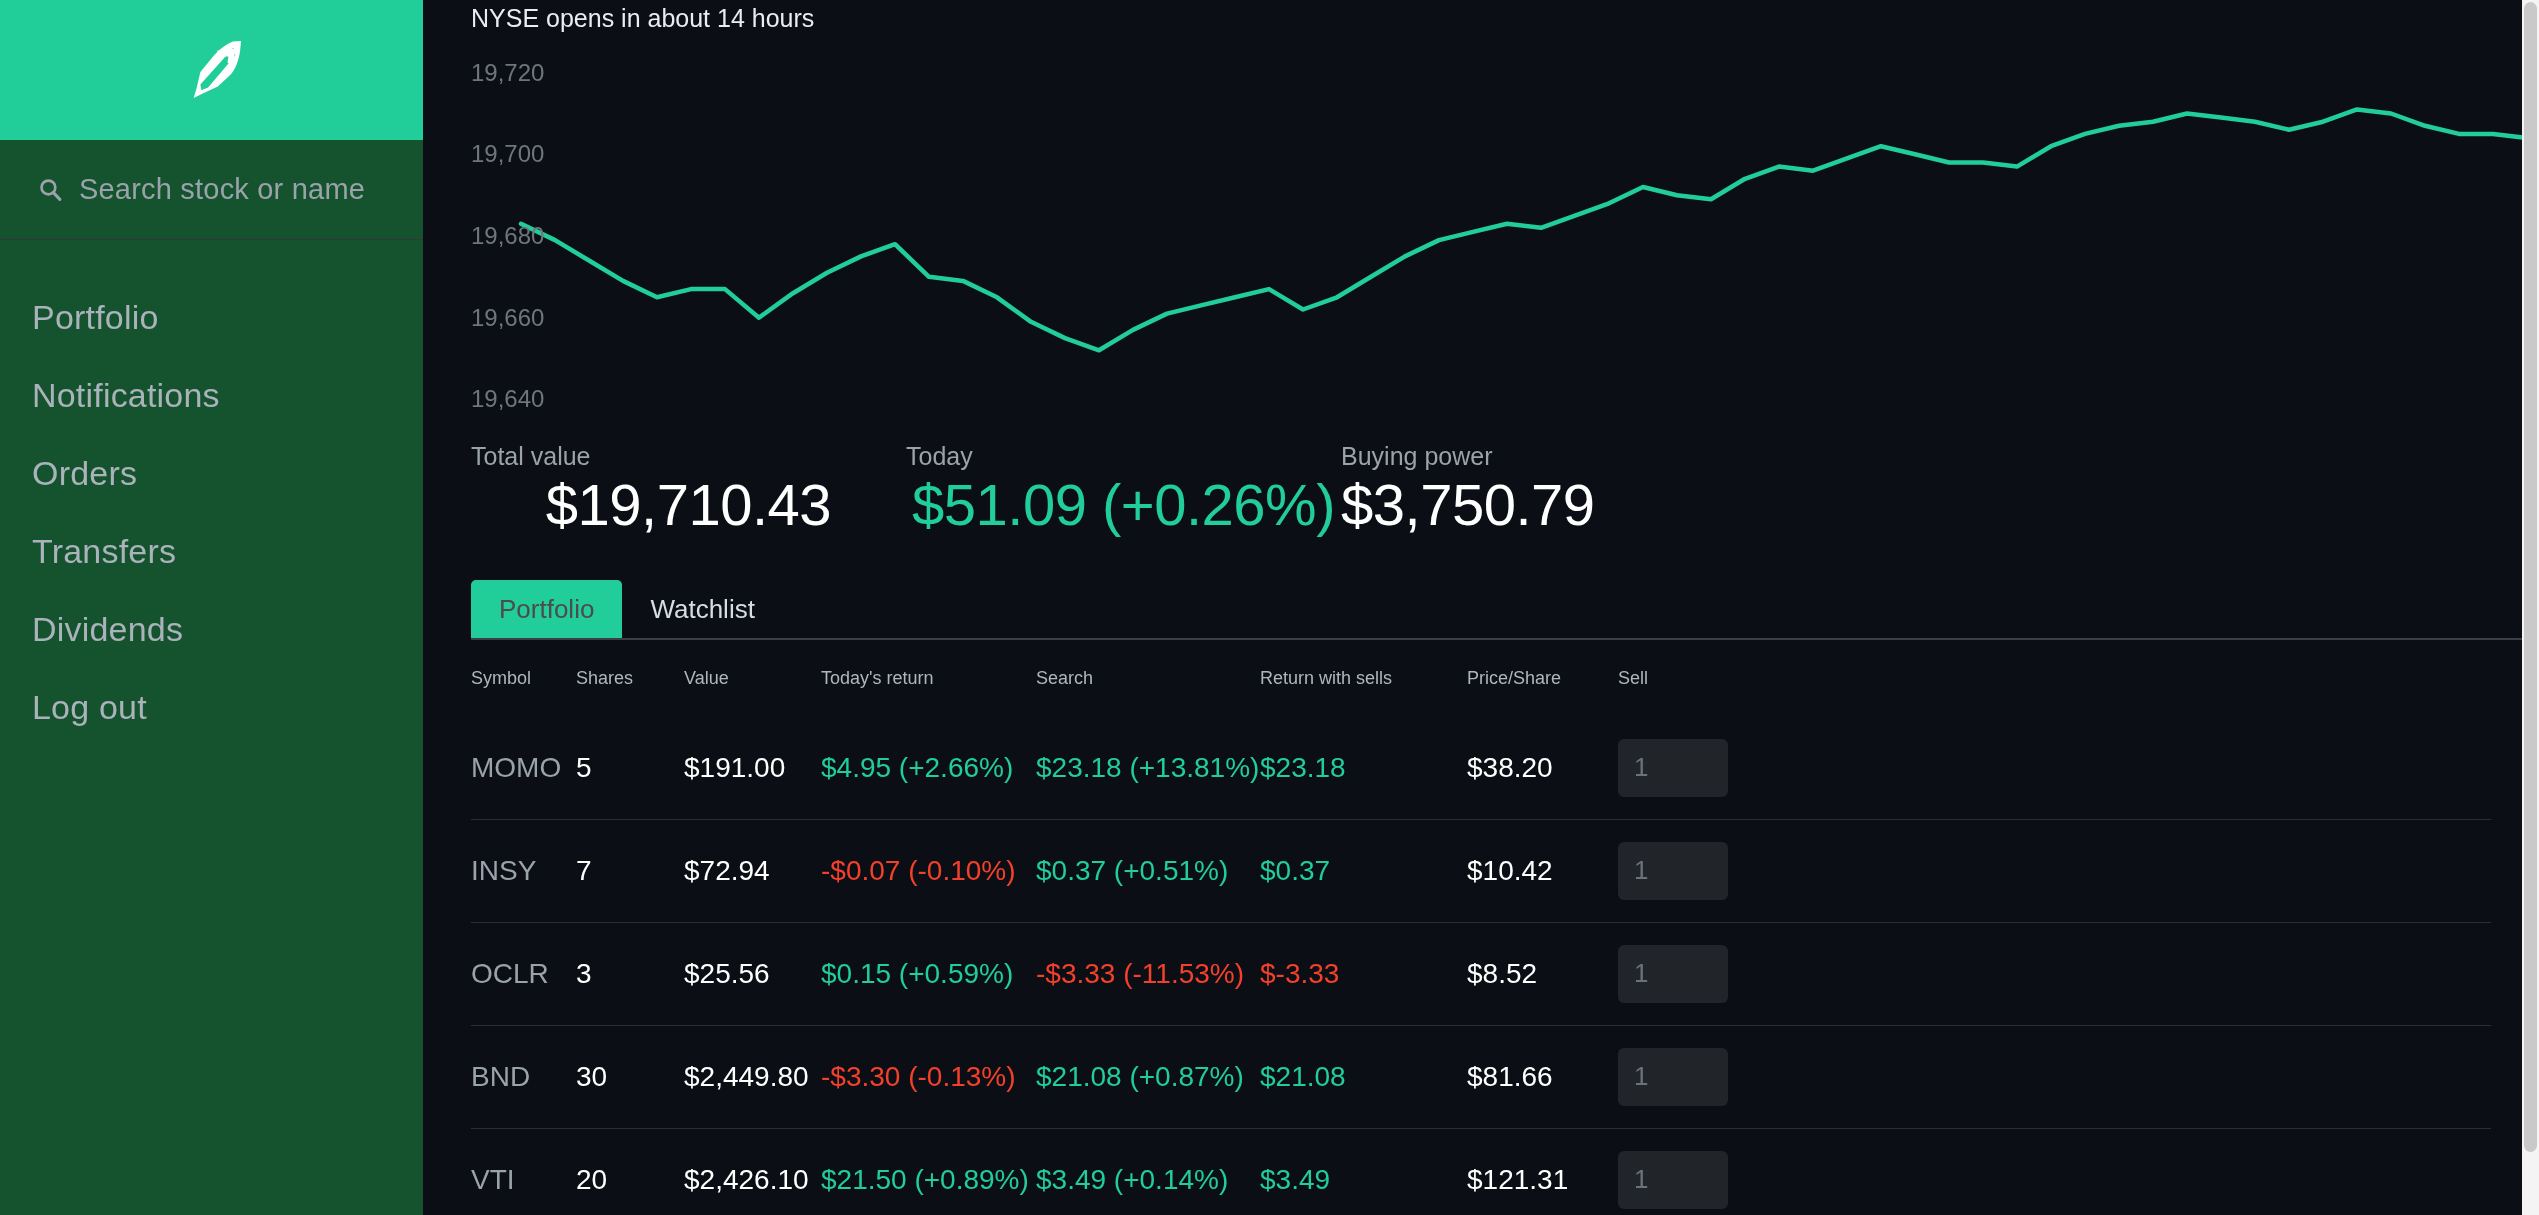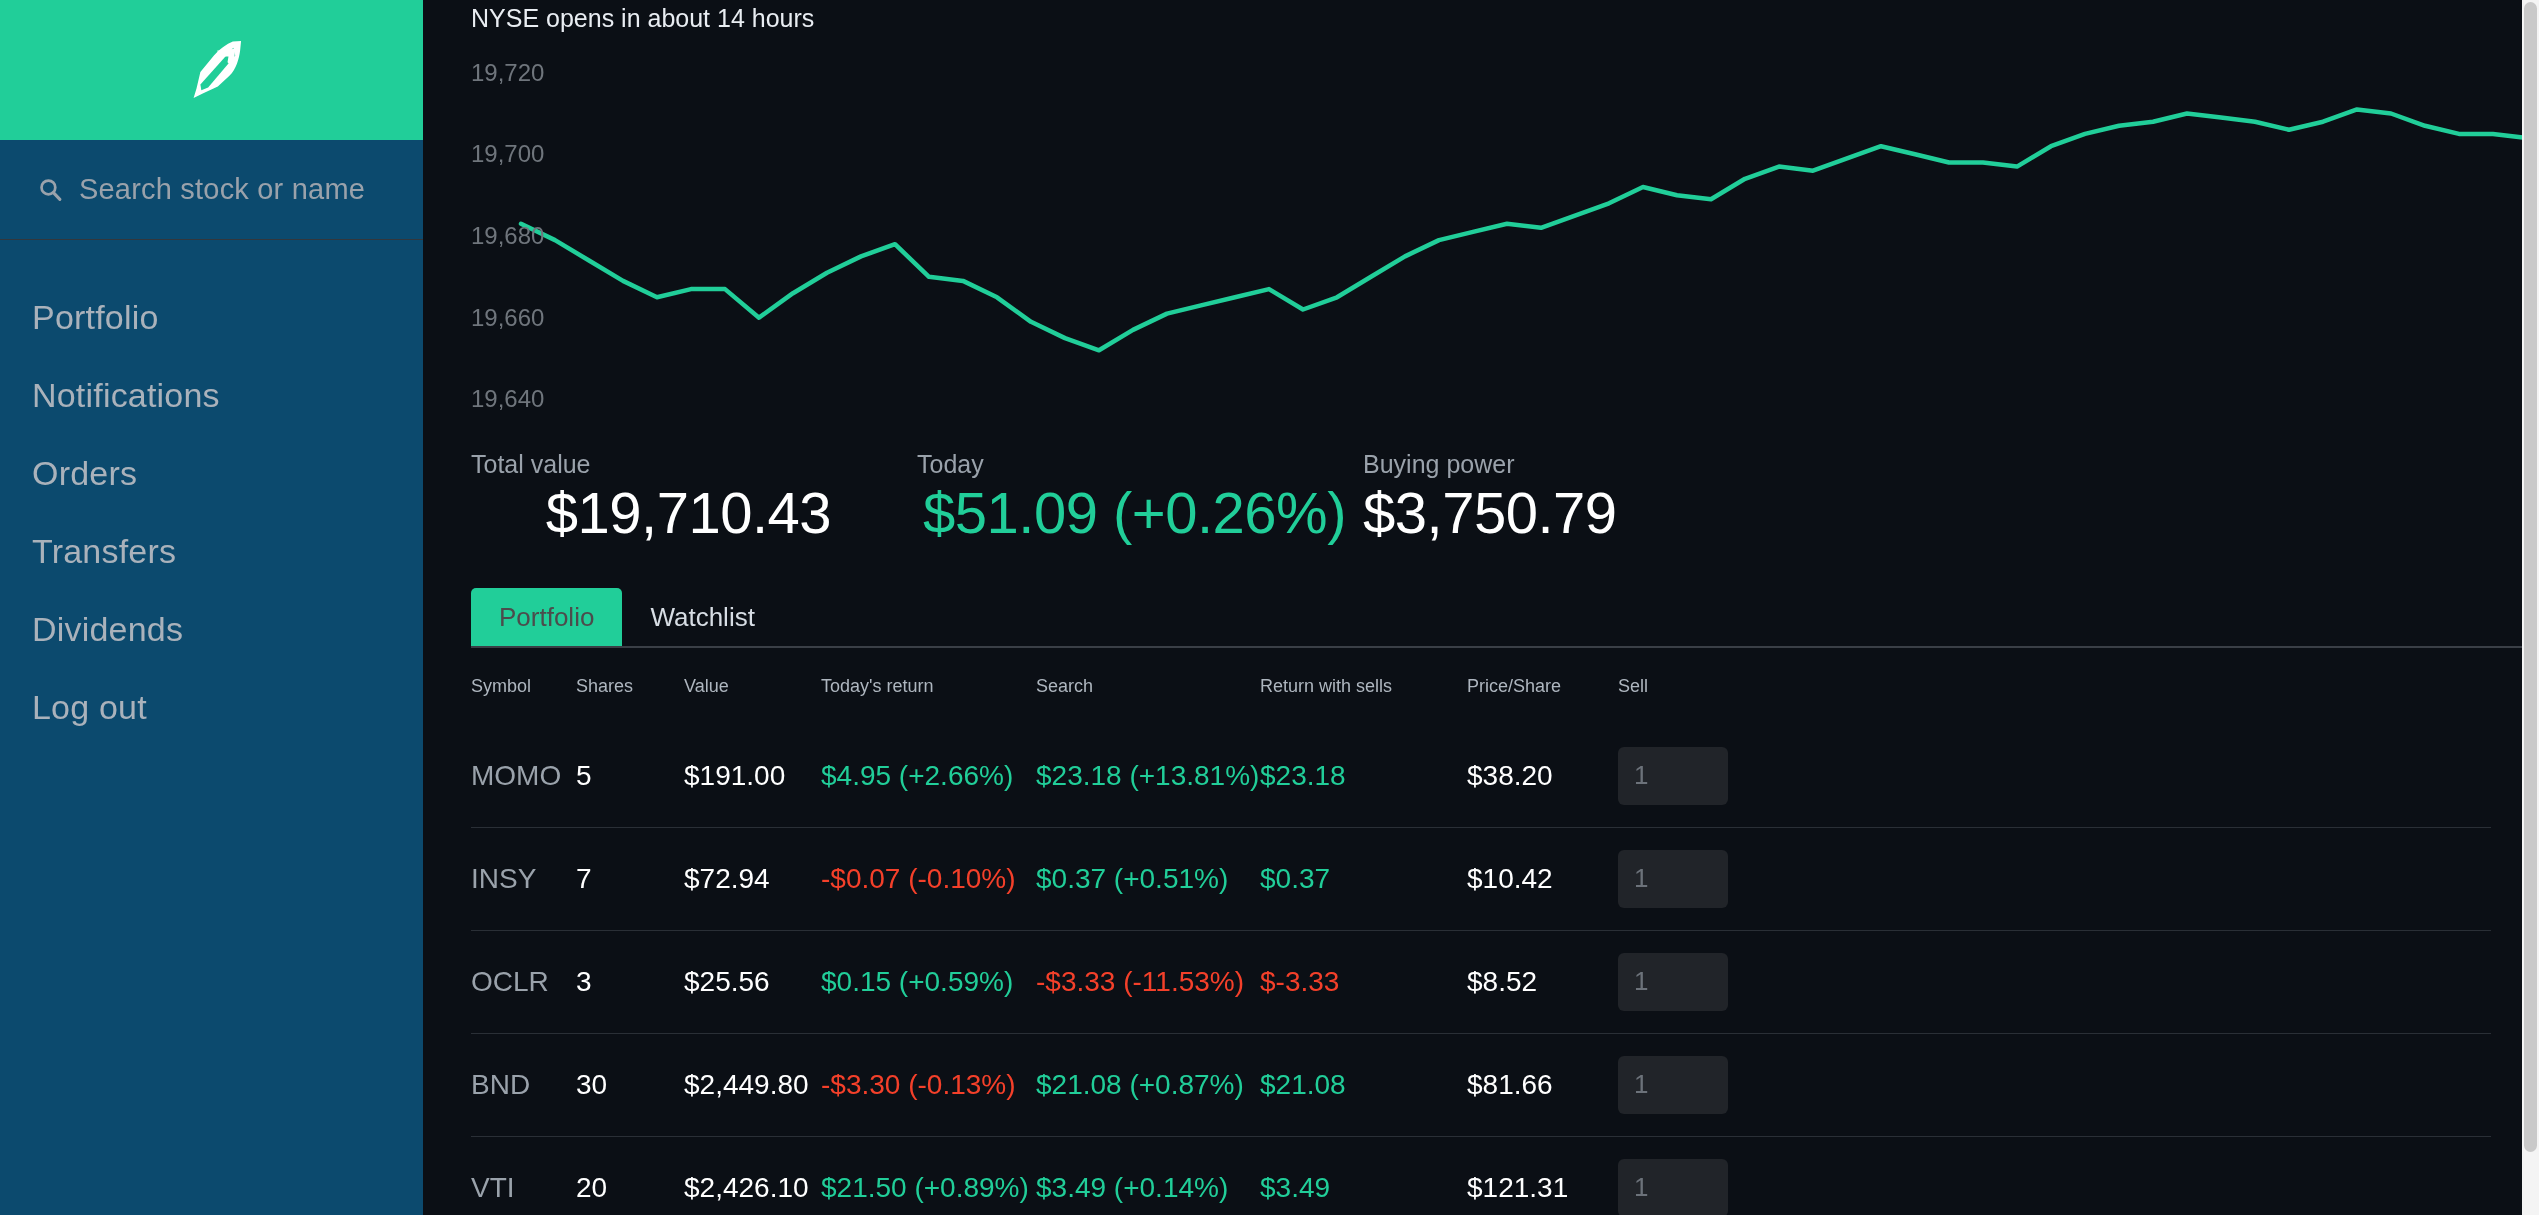--- a/index.html
+++ b/index.html
@@ -7,21 +7,21 @@
     width: 2539px; height: 1215px;
     background: #0b0f15;
     font-family: "Liberation Sans", sans-serif;
     overflow: hidden;
   }
   .app { display: flex; width: 2539px; height: 1215px; position: relative; }
 
   
   .sidebar {
     width: 423px; min-width: 423px; height: 1215px;
-    background: #0c4a6e;
+    background: #14532d;
     display: flex; flex-direction: column;
   }
   .logo-bar {
     height: 140px; background: #21ce99;
     display: flex; align-items: center; justify-content: center;
   }
   .logo-mark { width: 62px; height: 66px; display: block; }
   .search-box {
     height: 100px;
     border-bottom: 1px solid #33373c;
@@ -56,21 +56,21 @@
   .chart-wrap { position: relative; height: 392px; margin-top: -6px; }
   .chart-svg { display: block; width: 2486px; height: 392px; }
   .y-labels { position: absolute; left: 18px; top: 0; width: 200px; height: 392px; }
   .y-label {
     position: absolute; font-size: 24px; color: #6f757c; left: 0;
     transform: translateY(-50%);
   }
 
   
   .summary {
-    display: flex; padding-left: 18px; margin-top: 20px; height: 120px; gap: 11px;
+    display: flex; padding-left: 18px; margin-top: 12px; height: 120px;
   }
   .sum-block.total { width: 435px; }
   .sum-block.today { width: 435px; }
   .sum-label { font-size: 25px; color: #9aa2ab; line-height: 1; }
   .sum-value {
     font-size: 58px; color: #ffffff; line-height: 1.12;
     letter-spacing: -.5px; font-weight: 400; margin-top: 4px; text-align: center;
   }
   .sum-value.green { color: #21ce99; }
 

